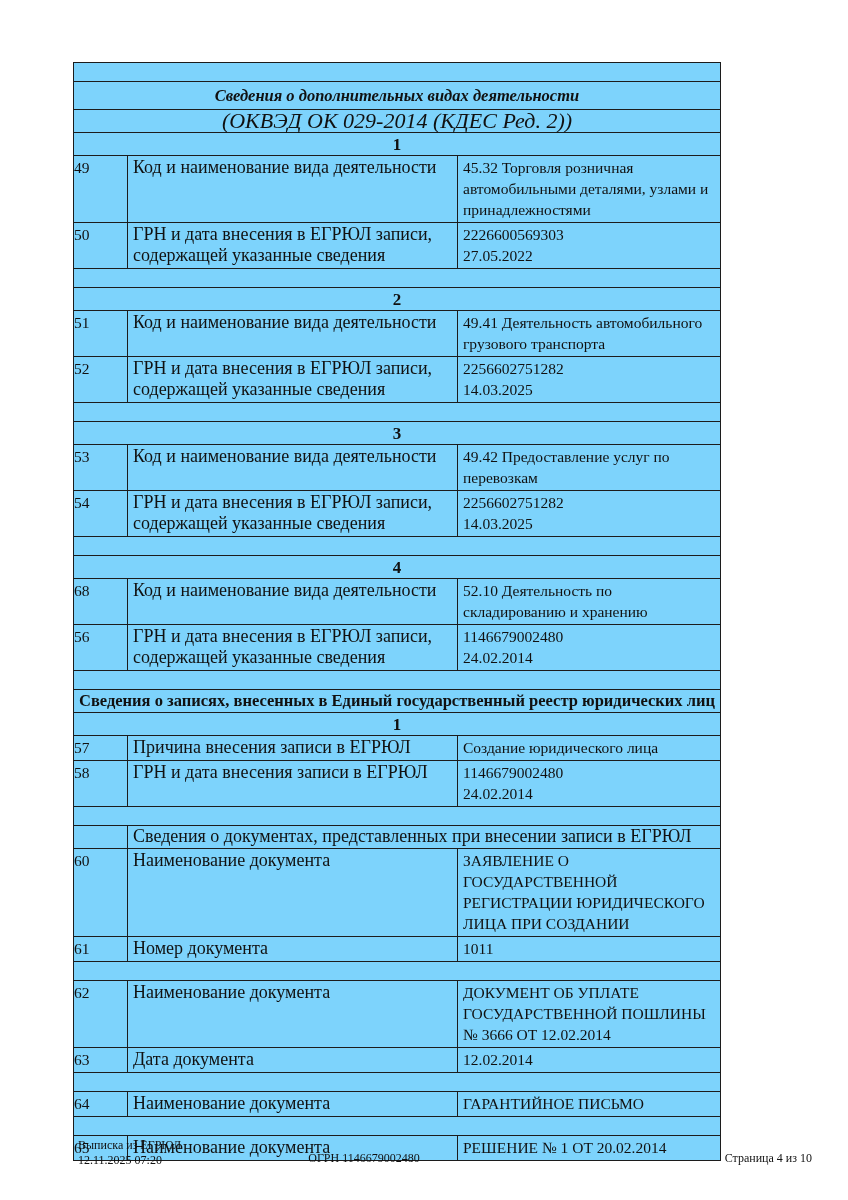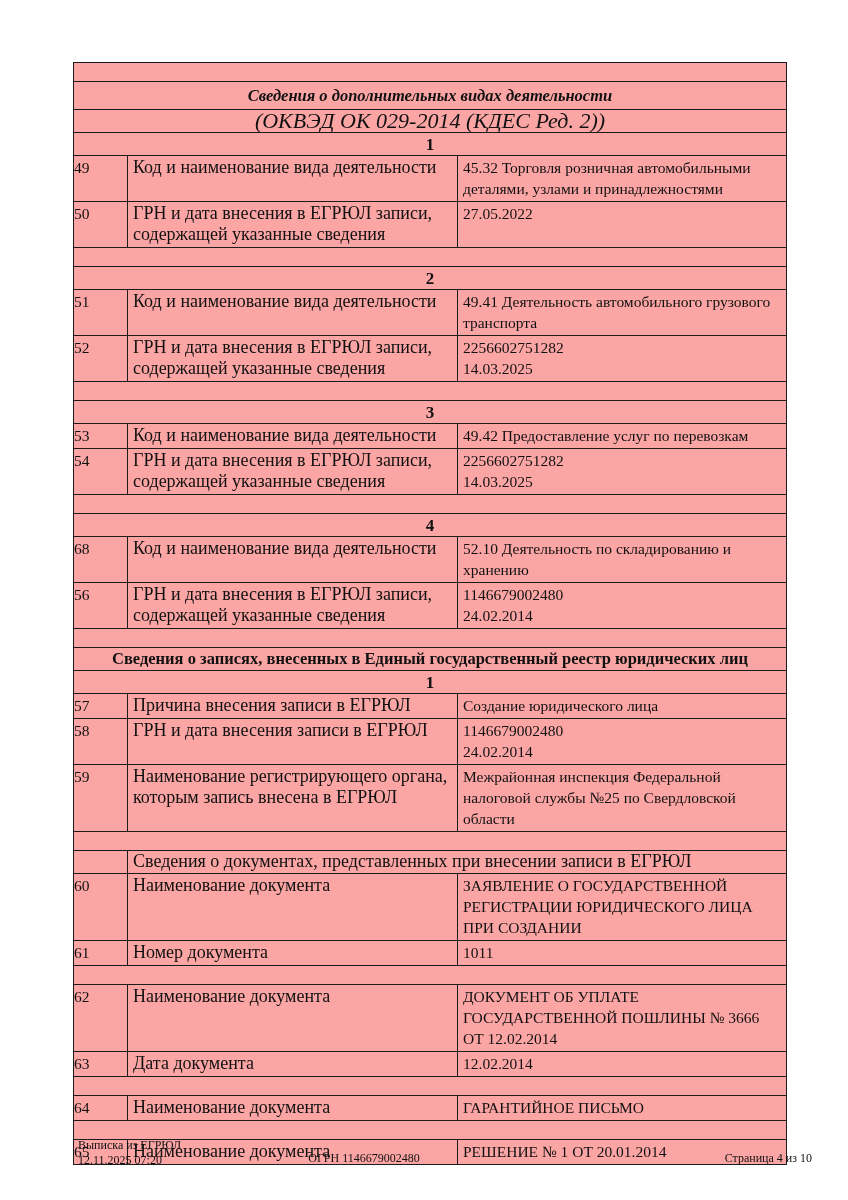--- a/index.html
+++ b/index.html
@@ -11,24 +11,24 @@
     overflow: hidden;
     position: relative;
   }
   .page {
     position: absolute; inset: 0;
     background: #ffffff;
   }
   .doc-table {
     position: absolute;
     left: 73px; top: 62px;
-    width: 714px;
+    width: 648px;
     border: 1.5px solid #1c1c1c;
     border-bottom: none;
-    background: #fca5a5;
+    background: #7dd3fc;
   }
   .trow {
     display: flex;
     border-bottom: 1.5px solid #1c1c1c;
     align-items: stretch;
   }
   .trow.blank { height: 19px; }
   .cell-num {
     width: 54px;
     flex: 0 0 54px;
@@ -129,20 +129,21 @@
         <div class="cell-num">49</div>
         <div class="cell-label">Код и наименование вида деятельности</div>
         <div class="cell-value">
           <div class="value-line">45.32 Торговля розничная автомобильными деталями, узлами и принадлежностями</div>
         </div>
       </div>
       <div class="trow row row50">
         <div class="cell-num">50</div>
         <div class="cell-label">ГРН и дата внесения в ЕГРЮЛ записи, содержащей указанные сведения</div>
         <div class="cell-value">
+          <div class="value-line">2226600569303</div>
           <div class="value-line">27.05.2022</div>
         </div>
       </div>
       <div class="trow blank"></div>
       <div class="trow number">
         <div class="full-cell">2</div>
       </div>
       <div class="trow row row51">
         <div class="cell-num">51</div>
         <div class="cell-label">Код и наименование вида деятельности</div>
@@ -211,27 +212,20 @@
         </div>
       </div>
       <div class="trow row row58">
         <div class="cell-num">58</div>
         <div class="cell-label">ГРН и дата внесения записи в ЕГРЮЛ</div>
         <div class="cell-value">
           <div class="value-line">1146679002480</div>
           <div class="value-line">24.02.2014</div>
         </div>
       </div>
-      <div class="trow row row59">
-        <div class="cell-num">59</div>
-        <div class="cell-label">Наименование регистрирующего органа, которым запись внесена в ЕГРЮЛ</div>
-        <div class="cell-value">
-          <div class="value-line">Межрайонная инспекция Федеральной налоговой службы №25 по Свердловской области</div>
-        </div>
-      </div>
       <div class="trow blank"></div>
       <div class="trow subheader">
         <div class="cell-num"></div>
         <div class="sub-text">Сведения о документах, представленных при внесении записи в ЕГРЮЛ</div>
       </div>
       <div class="trow row row60">
         <div class="cell-num">60</div>
         <div class="cell-label">Наименование документа</div>
         <div class="cell-value">
           <div class="value-line">ЗАЯВЛЕНИЕ О ГОСУДАРСТВЕННОЙ РЕГИСТРАЦИИ ЮРИДИЧЕСКОГО ЛИЦА ПРИ СОЗДАНИИ</div>
@@ -265,21 +259,21 @@
         <div class="cell-label">Наименование документа</div>
         <div class="cell-value">
           <div class="value-line">ГАРАНТИЙНОЕ ПИСЬМО</div>
         </div>
       </div>
       <div class="trow blank"></div>
       <div class="trow row row65">
         <div class="cell-num">65</div>
         <div class="cell-label">Наименование документа</div>
         <div class="cell-value">
-          <div class="value-line">РЕШЕНИЕ № 1 ОТ 20.01.2014</div>
+          <div class="value-line">РЕШЕНИЕ № 1 ОТ 20.02.2014</div>
         </div>
       </div>
     </div>
 
   <div class="footer">
     <div class="footer-left">
       <div>Выписка из ЕГРЮЛ</div>
       <div>12.11.2025 07:20</div>
     </div>
     <div class="footer-center">ОГРН 1146679002480</div>

